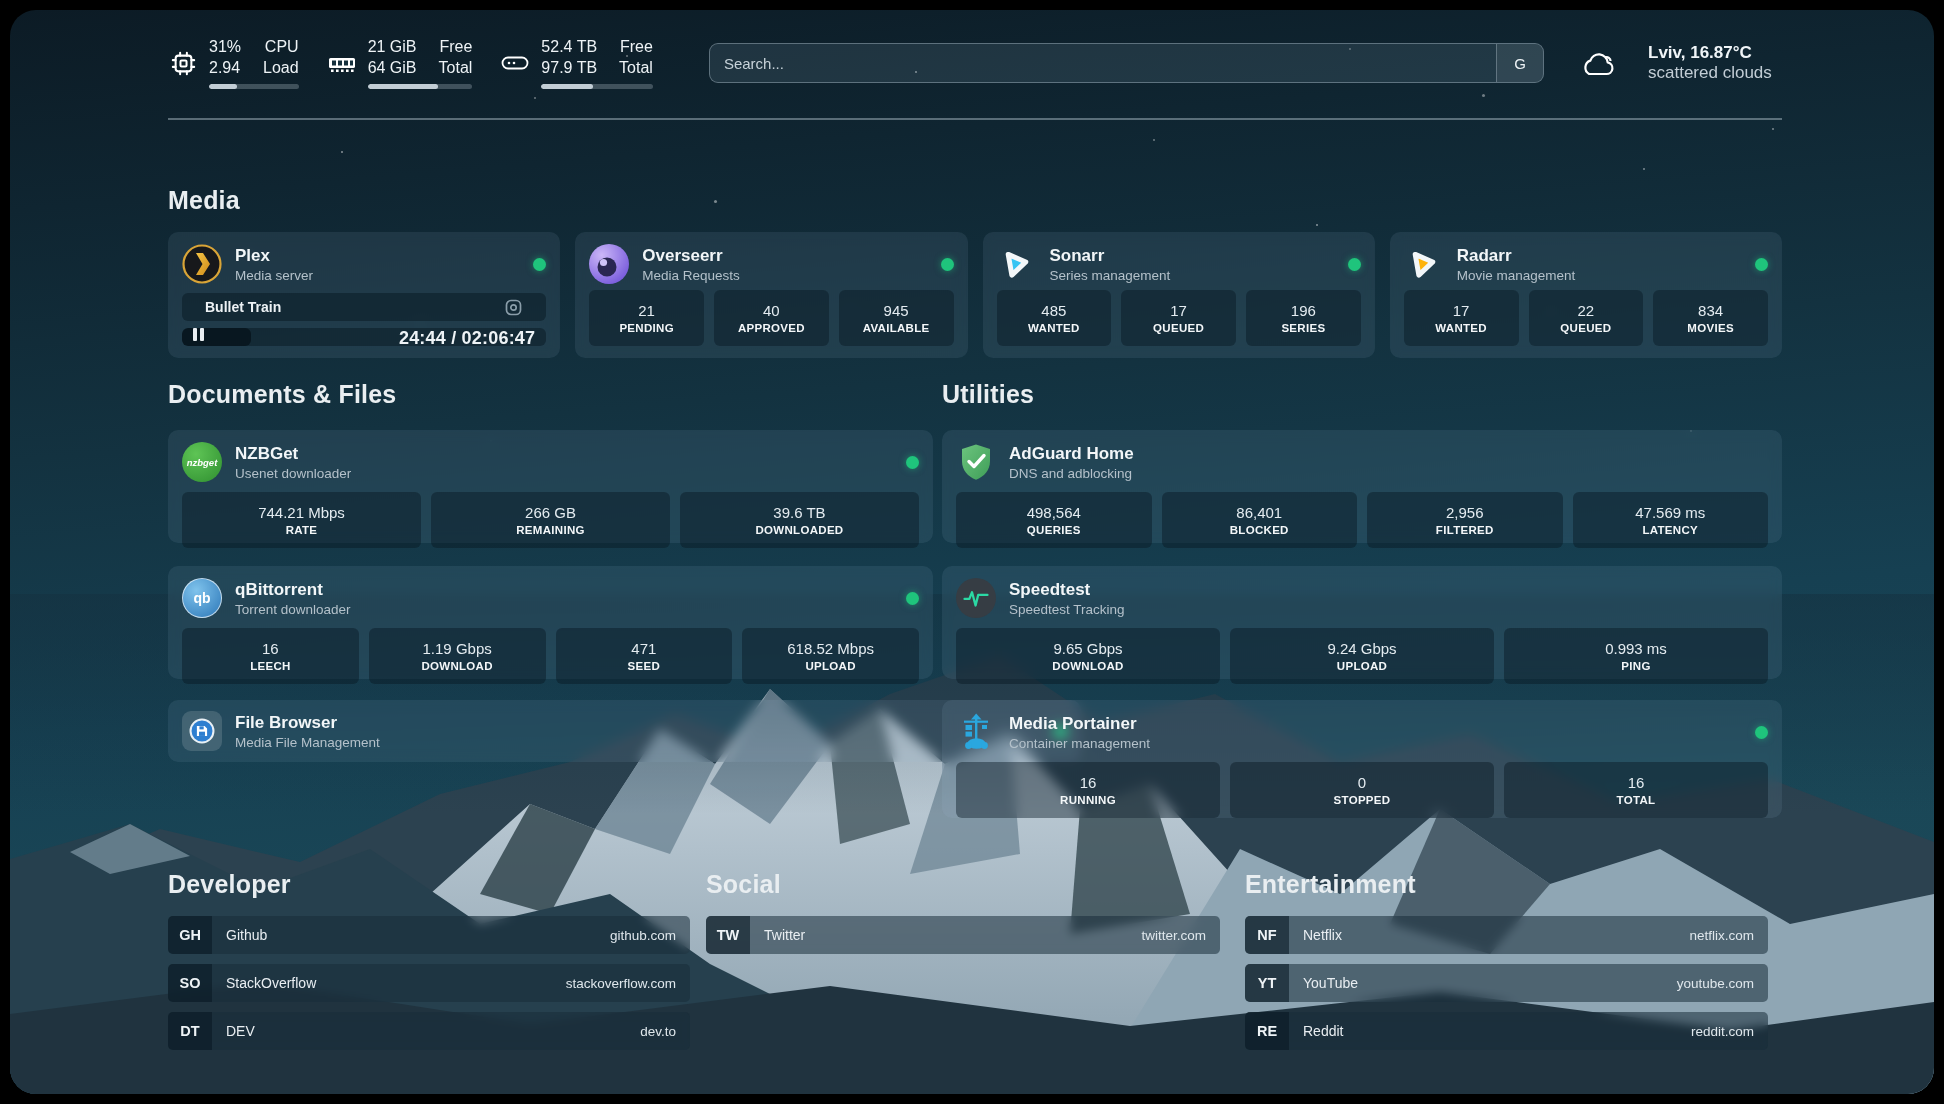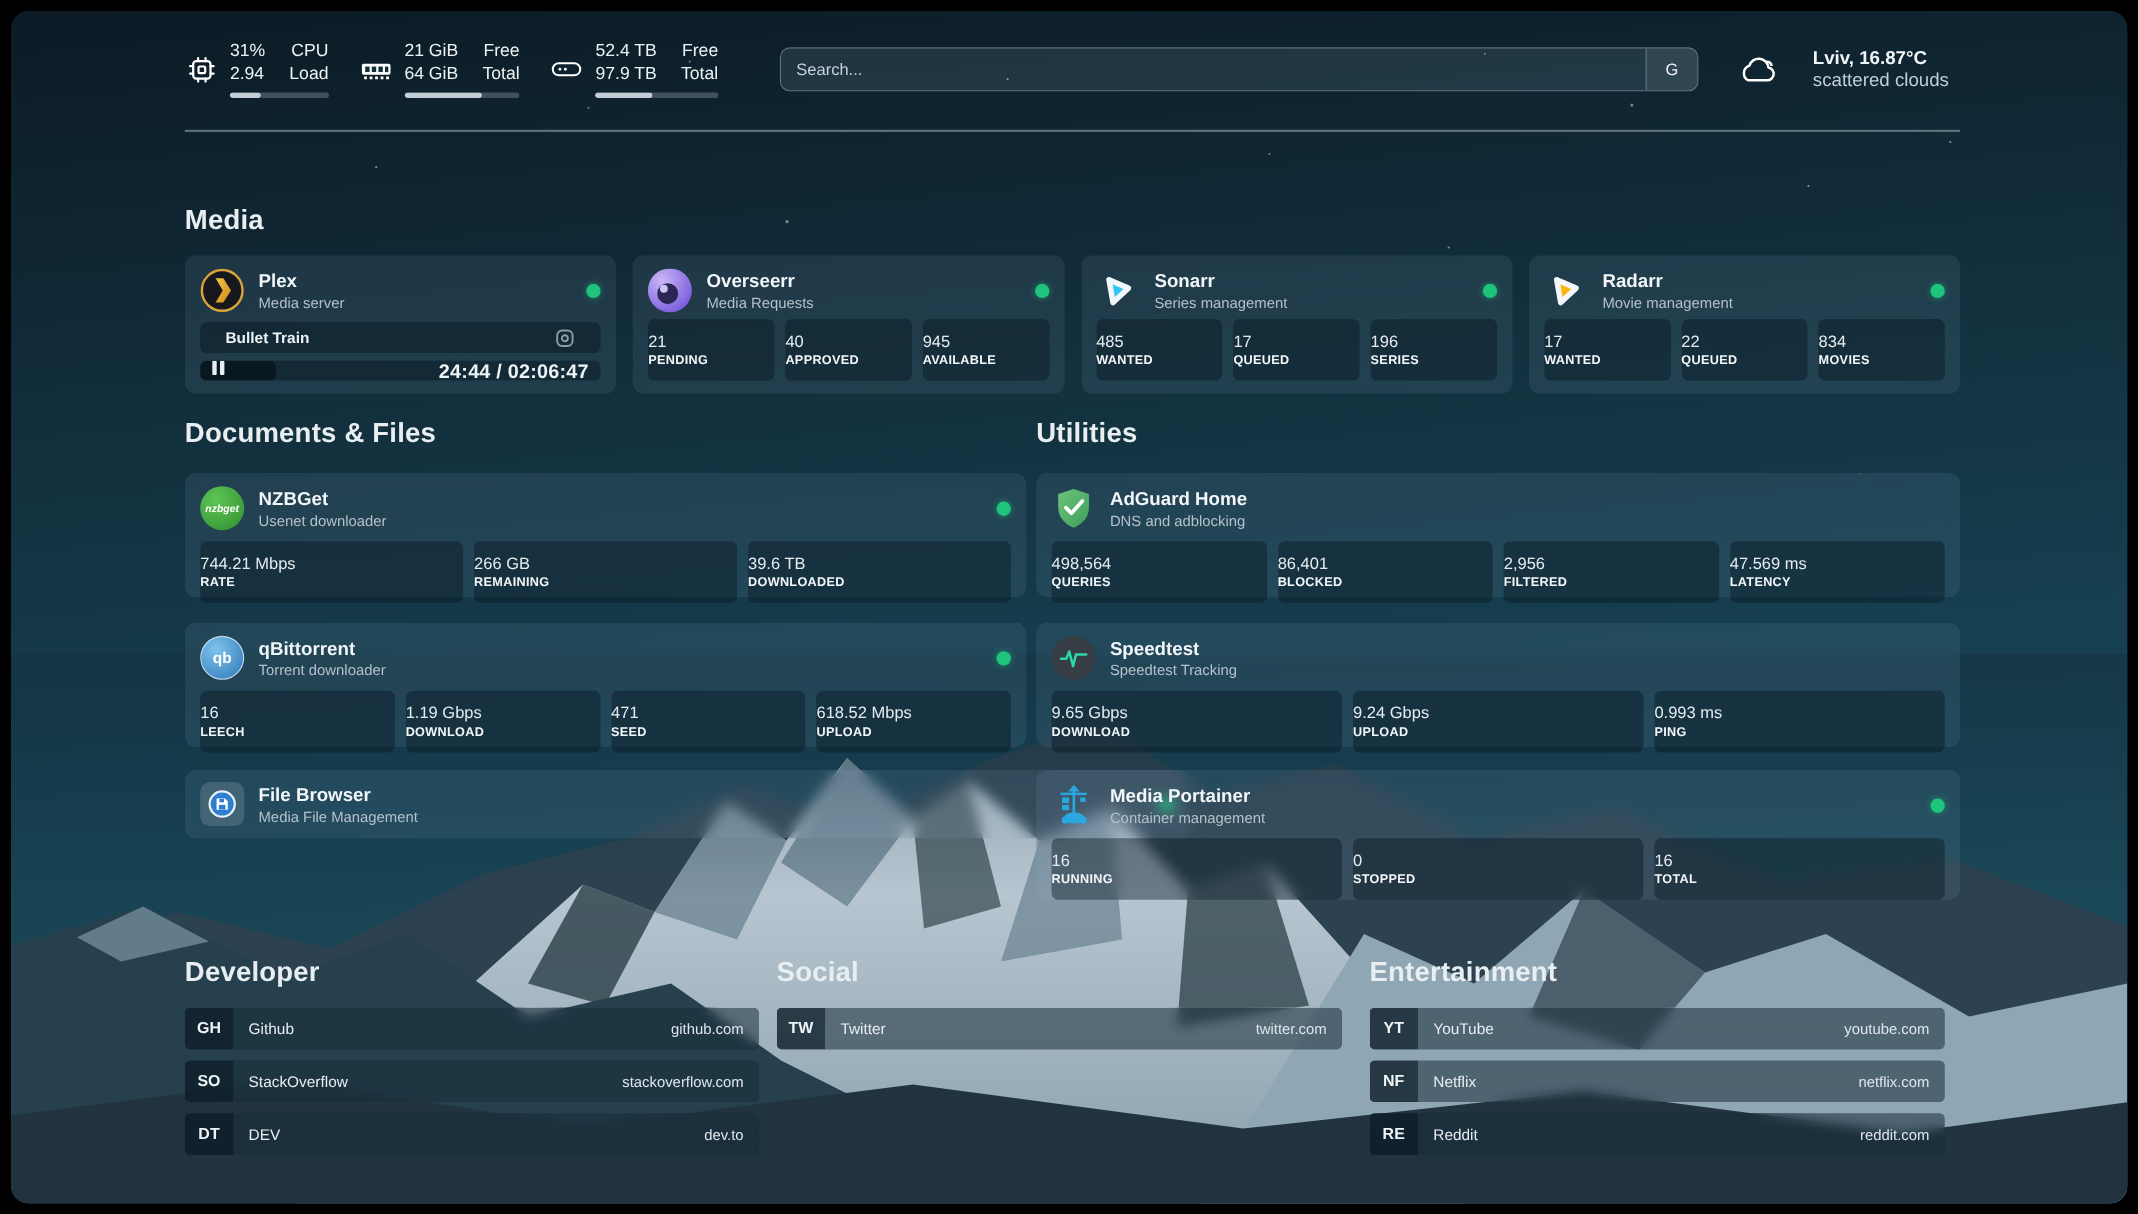--- a/index.html
+++ b/index.html
@@ -1,18 +1,18 @@
 <!DOCTYPE html>
 <html><head>
 <meta charset="utf-8">
 <style>
   html,body{margin:0;padding:0;background:#000;}
   body{width:1944px;height:1104px;position:relative;overflow:hidden;
        font-family:"Liberation Sans","DejaVu Sans",sans-serif;-webkit-font-smoothing:antialiased;}
-  .window{position:absolute;inset:10px;border-radius:16px;overflow:hidden;
+  .window{position:absolute;inset:10px;border-radius:26px;overflow:hidden;
     background:linear-gradient(175deg,#0c1b25 0%,#0f2531 16%,#133240 36%,#164052 58%,#1a4757 75%,#1b4a5a 100%);}
   
   .star{position:absolute;border-radius:50%;background:#fff;pointer-events:none;}
   
   .mountains{position:absolute;left:0;right:0;bottom:0;height:500px;}
   
   .topbar{position:absolute;left:158px;right:152px;top:26px;height:54px;display:flex;align-items:center;}
   .sysstats{display:flex;gap:28px;align-items:center;}
   .hstat{display:flex;gap:11px;align-items:center;}
   .hicon{width:30px;display:flex;align-items:center;justify-content:center;flex:none;}
@@ -43,21 +43,21 @@
   .app-icon{width:40px;height:40px;flex:none;position:relative;}
   .app-titles{min-width:0;}
   .app-name{font-size:17px;font-weight:600;color:#f2f6f8;white-space:nowrap;}
   .app-sub{font-size:13.5px;color:#b4c1ca;margin-top:2px;white-space:nowrap;}
   .status-dot{margin-left:auto;width:13px;height:13px;border-radius:50%;flex:none;
     box-shadow:0 0 7px rgba(31,196,124,.55);}
   .stat-row{display:flex;gap:10px;margin-top:auto;}
   .card .stat-row{margin-top:10px;}
   .media-row .stat-row{margin-top:auto;}
   .stat-box{flex:1;background:rgba(7,22,32,.42);border-radius:6px;height:56px;
-    display:flex;flex-direction:column;align-items:flex-start;justify-content:center;gap:3px;}
+    display:flex;flex-direction:column;align-items:center;justify-content:center;gap:3px;}
   .stat-value{font-size:15px;color:#e4ecf1;}
   .stat-label{font-size:11.5px;font-weight:700;color:#f4f7f9;letter-spacing:.3px;}
   
   .circ{width:40px;height:40px;border-radius:50%;display:flex;align-items:center;justify-content:center;box-sizing:border-box;}
   .nzb-circ{background:radial-gradient(circle at 35% 30%,#5ec455,#2f8f30);}
   .nzb-circ span{font-size:9.5px;font-style:italic;font-weight:700;color:#fff;}
   .qb-circ{background:radial-gradient(circle at 35% 30%,#7fc3ec,#2c77b8);border:1.5px solid rgba(255,255,255,.65);}
   .qb-circ span{font-size:14px;font-weight:600;color:#fff;}
   .st-circ{background:#363d44;}
   .fb-sq{width:40px;height:40px;border-radius:9px;background:rgba(255,255,255,.14);
@@ -573,28 +573,28 @@
   <div class="links-col" style="left:696px;width:514px">
     <div class="link-row">
       <span class="link-abbr">TW</span>
       <span class="link-name">Twitter</span>
       <span class="link-url">twitter.com</span>
     </div>
   </div>
 
   <div class="links-col" style="left:1235px;width:523px">
     <div class="link-row">
+      <span class="link-abbr">NF</span>
+      <span class="link-name">Netflix</span>
+      <span class="link-url">netflix.com</span>
+    </div>
+    <div class="link-row">
       <span class="link-abbr">YT</span>
       <span class="link-name">YouTube</span>
       <span class="link-url">youtube.com</span>
-    </div>
-    <div class="link-row">
-      <span class="link-abbr">NF</span>
-      <span class="link-name">Netflix</span>
-      <span class="link-url">netflix.com</span>
     </div>
     <div class="link-row">
       <span class="link-abbr">RE</span>
       <span class="link-name">Reddit</span>
       <span class="link-url">reddit.com</span>
     </div>
   </div>
 
 </div>
 

